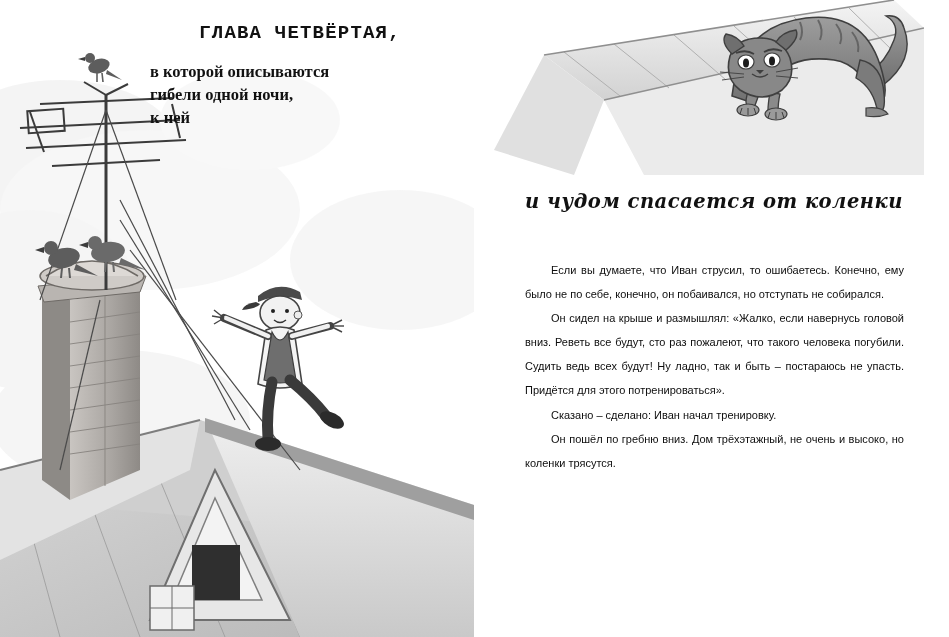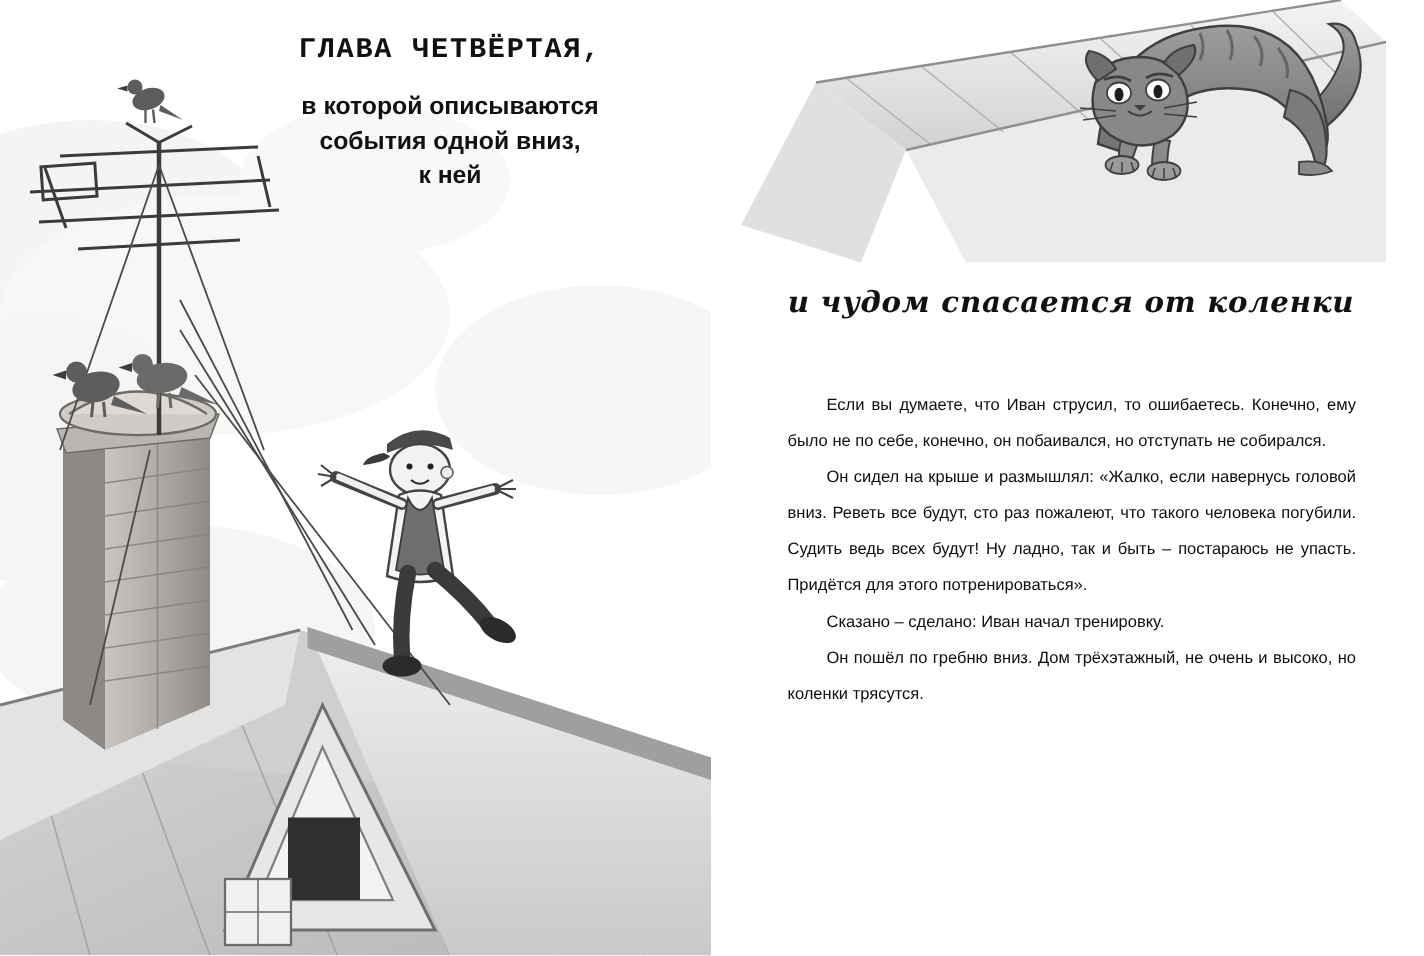--- a/index.html
+++ b/index.html
@@ -40,26 +40,26 @@
     font-weight: bold;
     font-size: 19px;
     letter-spacing: 1.2px;
     color: #111;
     text-align: center;
     font-variant: small-caps;
     margin-bottom: 16px;
     white-space: nowrap;
   }
   .chapter-sub {
-    font-family: Liberation Sans, sans-serif;
+    font-family: Liberation Serif, serif;
     font-weight: bold;
     font-size: 16.5px;
     line-height: 23px;
     color: #111;
-    text-align: center;
+    text-align: left;
   }
 
   .illo-left {
     position: absolute;
     left: 0; top: 0;
     width: 474px; height: 637px;
   }
 
   
   .right-page {
@@ -273,21 +273,21 @@
 
         <ellipse cx="268" cy="444" rx="13" ry="7" fill="#2b2b2b"></ellipse>
         <ellipse cx="332" cy="420" rx="13" ry="7" transform="rotate(28 332 420)" fill="#2b2b2b"></ellipse>
       </g>
     </svg>
 
     <div class="chapter-head">
       <div class="chapter-title">ГЛАВА ЧЕТВЁРТАЯ,</div>
       <div class="chapter-sub">
         <div>в которой описываются</div>
-        <div>события одной вниз,</div>
+        <div>гибели одной ночи,</div>
         <div>к ней</div>
       </div>
     </div>
   </div>
 
   <div class="right-page">
 
     <svg class="illo-right" viewBox="0 0 430 175" aria-hidden="true">
       <defs>
         <linearGradient id="roofR" x1="0" y1="0" x2="0" y2="1">

